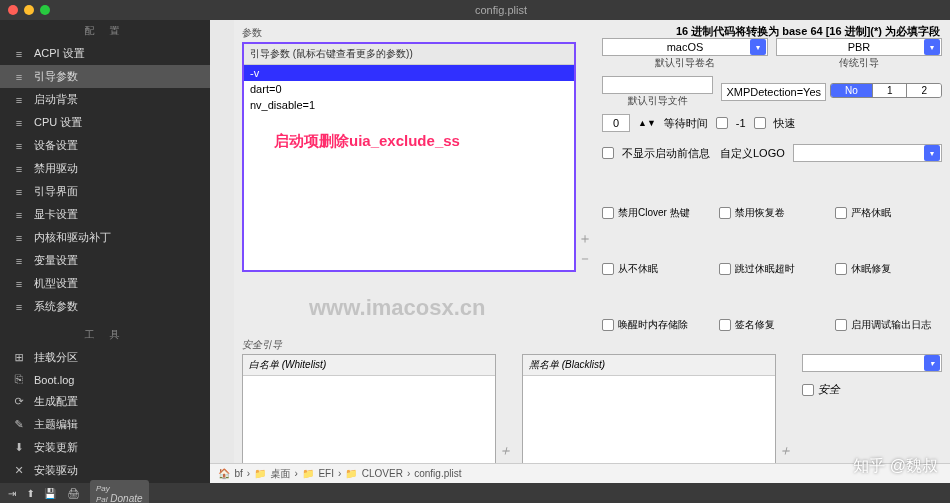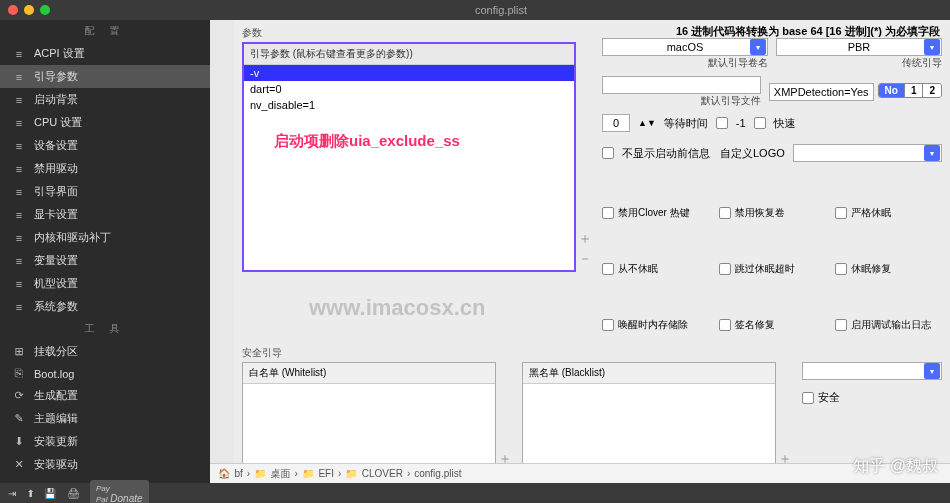--- a/index.html
+++ b/index.html
@@ -29,29 +29,29 @@
 .param-row { padding: 2px 6px; font-size: 11px; }
 .param-row.selected { background: #3030ff; color: #fff; }
 .watermark { position: absolute; color: #ff2b6b; font-weight: bold; font-size: 15px; top: 80px; left: 30px; margin-top: 8px; }
 .watermark2 { position: absolute; color: rgba(120,120,120,0.35); font-size: 22px; font-weight: bold; top: 275px; left: 75px; z-index: 50; pointer-events: none; }
 .addremove { display: flex; flex-direction: column; gap: 2px; margin-left: 2px; color: #999; font-size: 14px; justify-content: flex-end; height: 230px; padding-bottom: 4px; }
 .right-grid { display: flex; flex-direction: column; gap: 6px; }
 .row { display: flex; gap: 8px; align-items: center; }
 .combo { background: #fff; border: 1px solid #aaa; height: 18px; display: flex; align-items: center; padding: 0 4px; font-size: 11px; flex: 1; position: relative; }
 .combo-arrow { background: #4b6bff; color: #fff; width: 16px; height: 16px; display: flex; align-items: center; justify-content: center; font-size: 8px; border-radius: 2px; position: absolute; right: 1px; }
 .textfield { background: #fff; border: 1px solid #aaa; height: 18px; flex: 1; }
-.small-label { font-size: 10px; color: #444; text-align: right; }
+.small-label { font-size: 10px; color: #444; text-align: center; }
 .numfield { width: 28px; height: 18px; background: #fff; border: 1px solid #aaa; text-align: center; font-size: 11px; }
 .seg { display: flex; border: 1px solid #888; border-radius: 3px; overflow: hidden; font-size: 10px; }
-.seg span { padding: 1px 6px; background: #fff; border-right: 1px solid #888; font-weight: bold; }
+.seg span { padding: 1px 14px; background: #fff; border-right: 1px solid #888; }
 .seg span:last-child { border-right: none; }
 .seg span.sel { background: #4b6bff; color: #fff; }
 .checkgrid { display: grid; grid-template-columns: repeat(3, 1fr); gap: 4px 10px; font-size: 10px; }
 .checkitem { display: flex; align-items: center; gap: 4px; margin-top: 38px; }
-.bottom-section { margin-top: 14px; }
+.bottom-section { margin-top: 6px; font-style: italic; }
 .list-box { background: #fff; border: 1px solid #aaa; height: 130px; position: relative; }
 .list-header { background: #f0f0f0; padding: 3px 6px; font-size: 10px; border-bottom: 1px solid #ccc; }
 .bottom-cols { display: flex; gap: 10px; }
 .bottom-bar { height: 20px; background: #3a3a3a; display: flex; align-items: center; padding: 0 8px; gap: 10px; color: #ccc; font-size: 10px; }
 .breadcrumb { background: #f3f3f3; border-top: 1px solid #ccc; height: 20px; display: flex; align-items: center; padding: 0 8px; font-size: 10px; color: #555; gap: 4px; position: absolute; bottom: 20px; left: 210px; right: 0; }
 .folder-icon { color: #6bb3ff; }
 .zhihu { position: absolute; right: 12px; bottom: 26px; color: #fff; font-size: 16px; font-weight: 500; text-shadow: 0 0 3px rgba(0,0,0,0.5); }
 .donate { background: #555; padding: 2px 6px; border-radius: 3px; font-style: italic; }
 </style>
 </head>
@@ -112,21 +112,21 @@
         </div>
         <div class="sidebar-item">
           <span class="sidebar-icon">≡</span>
           <span>机型设置</span>
         </div>
         <div class="sidebar-item">
           <span class="sidebar-icon">≡</span>
           <span>系统参数</span>
         </div>
       </div>
-    <div class="sidebar-header" style="margin-top:0">工 具</div>
+    <div class="sidebar-header" style="margin-top:6px">工 具</div>
     <div id="sb2">
         <div class="sidebar-item">
           <span class="sidebar-icon">⊞</span>
           <span>挂载分区</span>
         </div>
         <div class="sidebar-item">
           <span class="sidebar-icon">⎘</span>
           <span>Boot.log</span>
         </div>
         <div class="sidebar-item">

